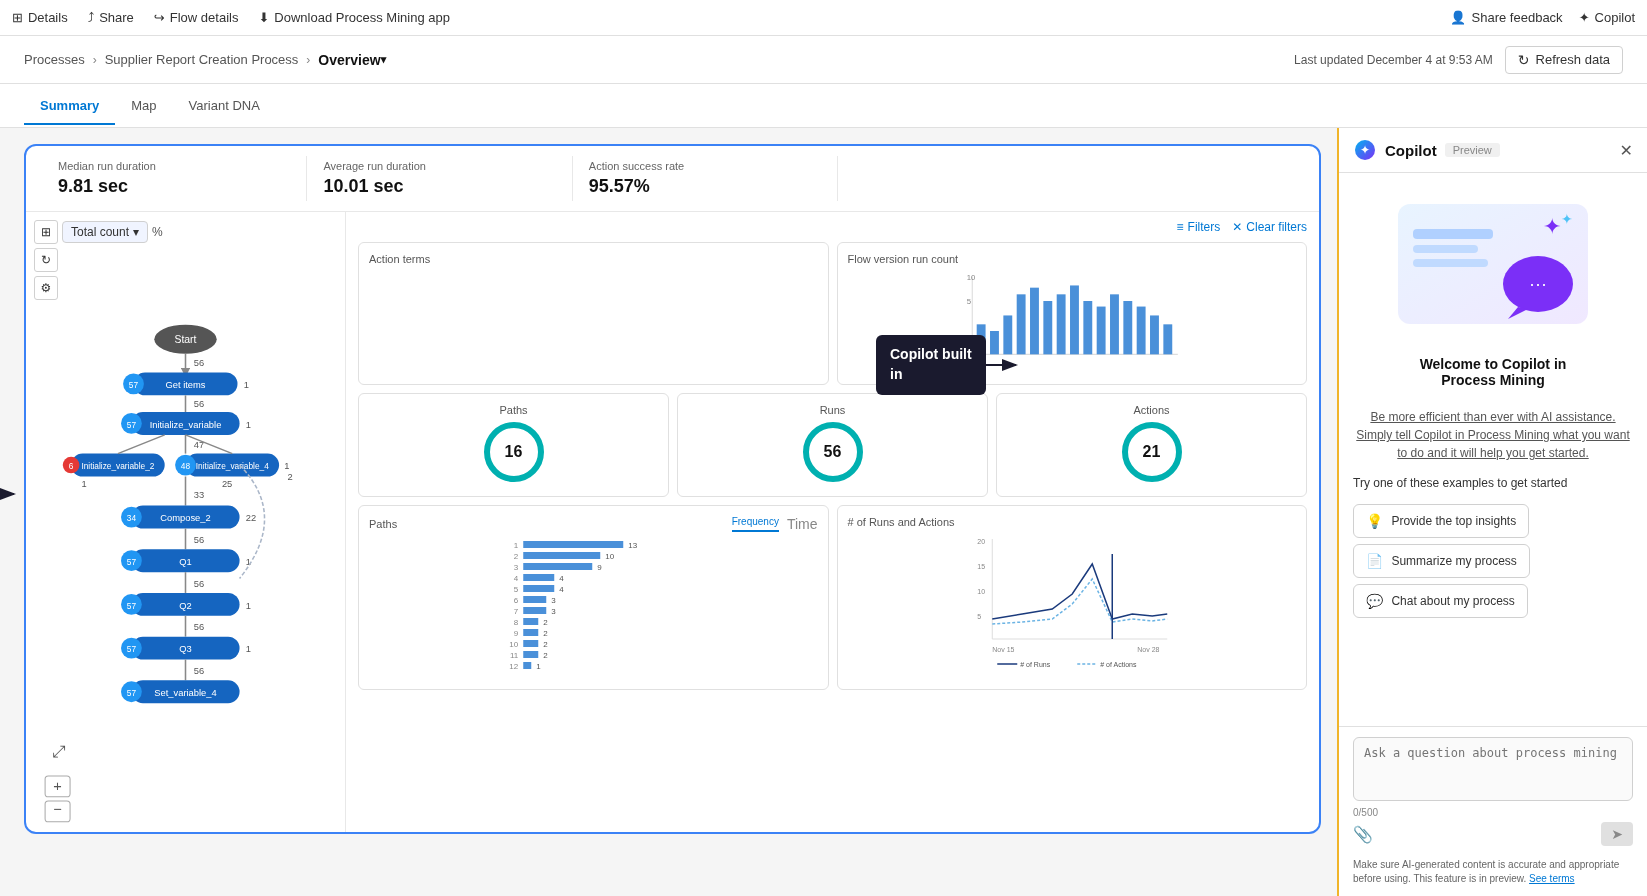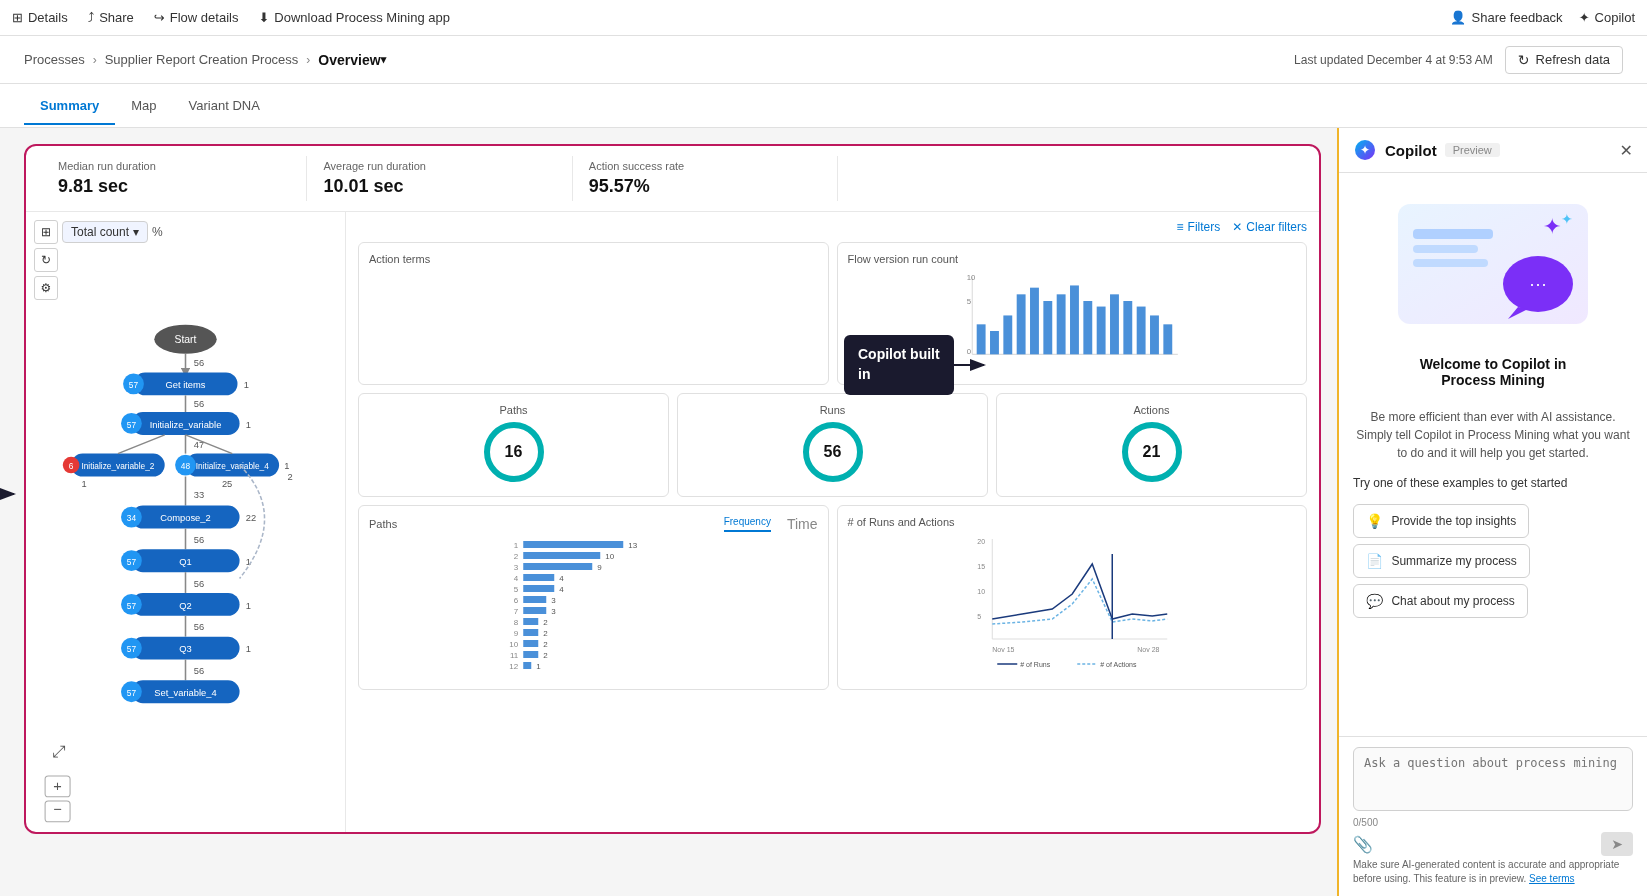--- a/index.html
+++ b/index.html
@@ -52,21 +52,21 @@
       background: #f5f5f5;
     }
 
     
     #center-panel {
       flex: 1; padding: 16px 16px 16px 24px; overflow: auto;
     }
 
     
     .mining-box {
-      border: 2px solid #be185d; border-radius: 12px;
+      border: 2px solid #3b82f6; border-radius: 12px;
       background: #fff; overflow: hidden;
       min-height: 680px; position: relative;
     }
 
     
     .stats-row {
       display: flex; border-bottom: 1px solid #e8e8e8; padding: 10px 16px; gap: 0;
     }
     .stat-item { flex: 1; text-align: left; border-right: 1px solid #e8e8e8; padding: 4px 16px; }
     .stat-item:last-child { border-right: none; }
@@ -145,21 +145,21 @@
     }
     .copilot-logo { width: 24px; height: 24px; }
     .copilot-title { font-size: 15px; font-weight: 600; color: #111; }
     .copilot-preview { font-size: 11px; color: #888; background: #f0f0f0; border-radius: 3px; padding: 1px 8px; }
     .copilot-close { margin-left: auto; cursor: pointer; font-size: 16px; color: #555; }
 
     .copilot-body { flex: 1; padding: 16px 14px; overflow: auto; display: flex; flex-direction: column; gap: 14px; }
 
     .copilot-illustration { text-align: center; padding: 10px 0; }
     .copilot-welcome-title { font-size: 14px; font-weight: 700; color: #111; text-align: center; margin-bottom: 6px; }
-    .copilot-welcome-desc { font-size: 12px; color: #555; text-align: center; line-height: 1.5; }
+    .copilot-welcome-desc { font-size: 12px; color: #555; text-align: center; line-height: 1.5; text-decoration: underline; }
 
     .copilot-examples-title { font-size: 12px; color: #333; font-weight: 500; }
     .copilot-example-btn {
       display: flex; align-items: center; gap: 8px;
       border: 1px solid #d0d0d0; border-radius: 6px;
       padding: 8px 12px; background: #fff; cursor: pointer;
       font-size: 12px; color: #333; text-align: left;
       margin-bottom: 6px;
     }
     .example-icon { font-size: 14px; color: #888; }
@@ -169,21 +169,21 @@
     }
     .copilot-textarea {
       width: 100%; border: 1px solid #d0d0d0; border-radius: 6px;
       padding: 8px 10px; font-size: 12px; resize: none; height: 64px;
       color: #333; background: #fafafa;
     }
     .copilot-counter { font-size: 10px; color: #888; margin-top: 3px; }
     .copilot-send-row { display: flex; align-items: center; justify-content: space-between; margin-top: 4px; }
     .copilot-attach { font-size: 16px; color: #888; cursor: pointer; }
     .copilot-send-btn { background: #e0e0e0; border: none; border-radius: 4px; padding: 4px 10px; cursor: pointer; font-size: 14px; color: #888; }
-    .copilot-disclaimer { font-size: 10px; color: #666; margin-top: 2px; line-height: 1.4; }
+    .copilot-disclaimer { font-size: 10px; color: #666; margin-top: 12px; line-height: 1.4; }
     .copilot-link { color: #0078d4; text-decoration: underline; cursor: pointer; }
   </style>
 </head>
 <body>
 
 <div id="top-nav">
   <div class="nav-item">
     <span>⊞</span>
     <span>Details</span>
   </div>
@@ -442,21 +442,21 @@
                   <div class="metric-label">Actions</div>
                   <div class="circle-ring">21</div>
                 </div>
               </div>
 
               <div class="analytics-grid" style="margin-top:8px;">
 
                 <div class="analytics-card">
                   <div style="display:flex;align-items:center;justify-content:space-between;margin-bottom:4px;">
                     <div class="card-title" style="margin:0;">Paths</div>
-                    <div style="display:flex;gap:16px;">
+                    <div style="display:flex;gap:8px;">
                       <span style="font-size:10px;color:#0078d4;border-bottom:2px solid #0078d4;cursor:pointer;">Frequency</span>
                       <span style="font-size:14px;color:#888;cursor:pointer;text-align:center;">Time</span>
                     </div>
                   </div>
                   <svg width="100%" height="140" viewBox="0 0 200 140">
                     <rect x="30" y="5" width="100" height="7" fill="#4a90d9"></rect>
                     <text x="135" y="12" font-size="8" fill="#555">13</text>
                     <text x="25" y="12" font-size="8" fill="#888" text-anchor="end">1</text>
 
                     <rect x="30" y="16" width="77" height="7" fill="#4a90d9"></rect>
@@ -632,21 +632,21 @@
       <div class="copilot-disclaimer">
         <span>Make sure AI-generated content is accurate and appropriate before using. This feature is in preview.</span>
         <span class="copilot-link">See terms</span>
       </div>
     </div>
 
   </div>
 
 </div>
 
-<div style="position:fixed; top:355px; left:844px; display:flex; align-items:center; gap:0; z-index:30;">
+<div style="position:fixed; top:355px; left:876px; display:flex; align-items:center; gap:0; z-index:30;">
   <div class="annotation-box" style="font-size:14px;padding:10px 14px;line-height:1.4;">
     <span>Copilot built<br>in</span>
   </div>
   <svg width="150" height="20" style="overflow:visible;">
     <defs>
       <marker id="arrowhead2" markerWidth="8" markerHeight="8" refX="7" refY="3" orient="auto">
         <path d="M0,0 L0,6 L8,3 Z" fill="#1a1a2e"></path>
       </marker>
     </defs>
     <line x1="0" y1="10" x2="140" y2="10" stroke="#1a1a2e" stroke-width="2" marker-end="url(#arrowhead2)"></line>

